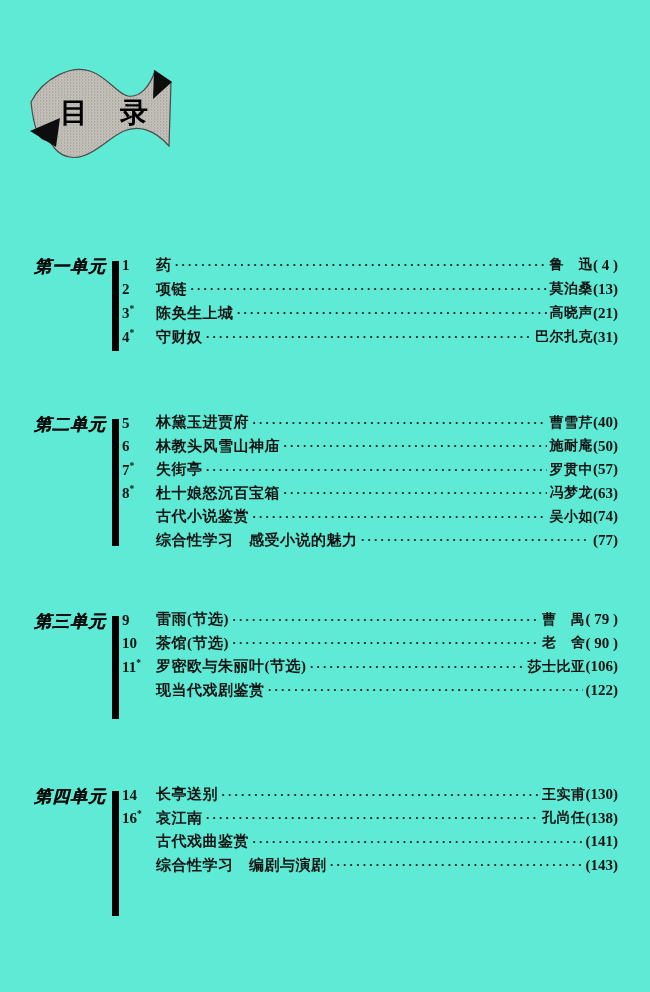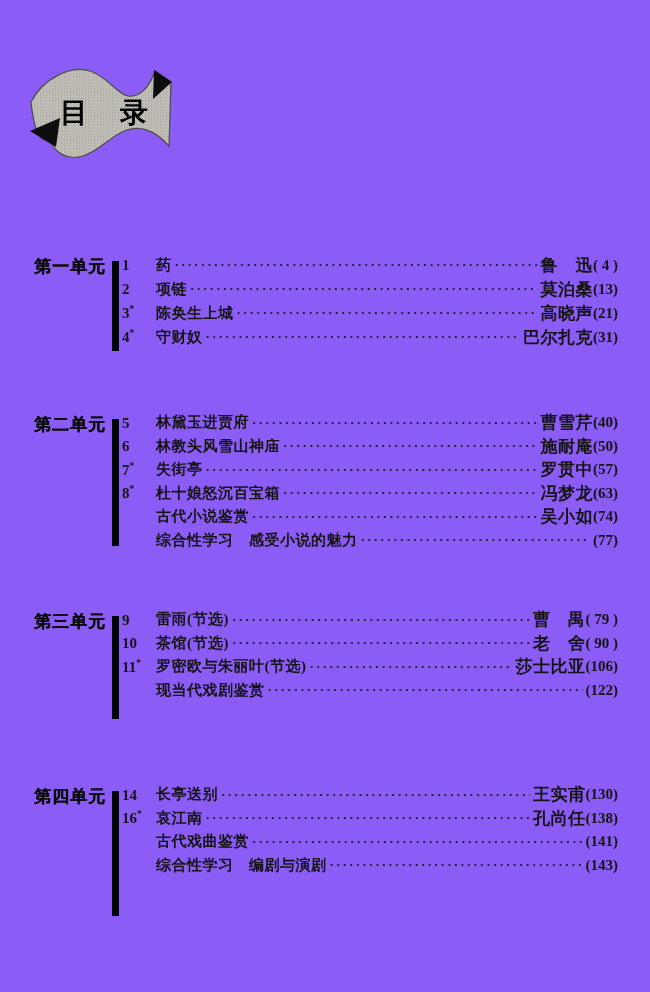--- a/index.html
+++ b/index.html
@@ -1,30 +1,31 @@
 <!DOCTYPE html>
 <html><head>
 <meta charset="utf-8">
 <style>
   html,body{margin:0;padding:0;background:#e8e8e8;}
   .page{
     position:relative;width:650px;height:992px;margin:0 auto;
-    background:#8b5cf6;color:#141414;overflow:hidden;
+    background:#5eead4;color:#141414;overflow:hidden;
     font-family:"Liberation Serif", serif;
   }
   
   .banner{position:absolute;left:22px;top:58px;width:152px;height:110px;}
   
   .unit{position:absolute;left:0;width:650px;}
   .unit-label{
     position:absolute;left:34px;top:2px;
     font-family:"Liberation Sans", sans-serif;font-weight:bold;
     font-size:17px;letter-spacing:1px;color:#0a0a0a;
     text-shadow:0.6px 0 0 #0a0a0a;
     white-space:nowrap;
+    font-style:italic;
   }
   .unit-bar{position:absolute;left:112px;top:8px;width:7px;background:#000;}
   .rows{position:absolute;left:122px;right:32px;top:0;}
   .row{display:flex;align-items:center;height:23.5px;}
   .unit-a .row{height:24px;}
   .num{
     flex:none;min-width:22px;margin-right:12px;
     font-weight:bold;font-size:15px;white-space:nowrap;
   }
   .star{font-size:9.5px;font-weight:bold;}
@@ -35,21 +36,21 @@
   .leader{
     flex:1 1 auto;overflow:hidden;white-space:nowrap;
     display:flex;align-items:center;margin:0 3px;
     font-size:13px;font-weight:bold;color:#1a1a1a;
   }
   .leader::after{
     content:"········································································································································";
     letter-spacing:2.2px;
   }
   .tail{flex:none;white-space:nowrap;display:flex;align-items:center;}
-  .author{font-size:17px;font-weight:600;letter-spacing:0.5px;white-space:pre;}
+  .author{font-size:14px;font-weight:600;letter-spacing:0.5px;white-space:pre;}
   .pagenum{font-size:15px;font-weight:bold;white-space:pre;}
 </style>
 </head>
 <body>
 
 <div class="page">
 
   <svg class="banner" viewBox="0 0 152 110" aria-hidden="true">
     <defs>
       <pattern id="stip" width="3" height="3" patternUnits="userSpaceOnUse">

